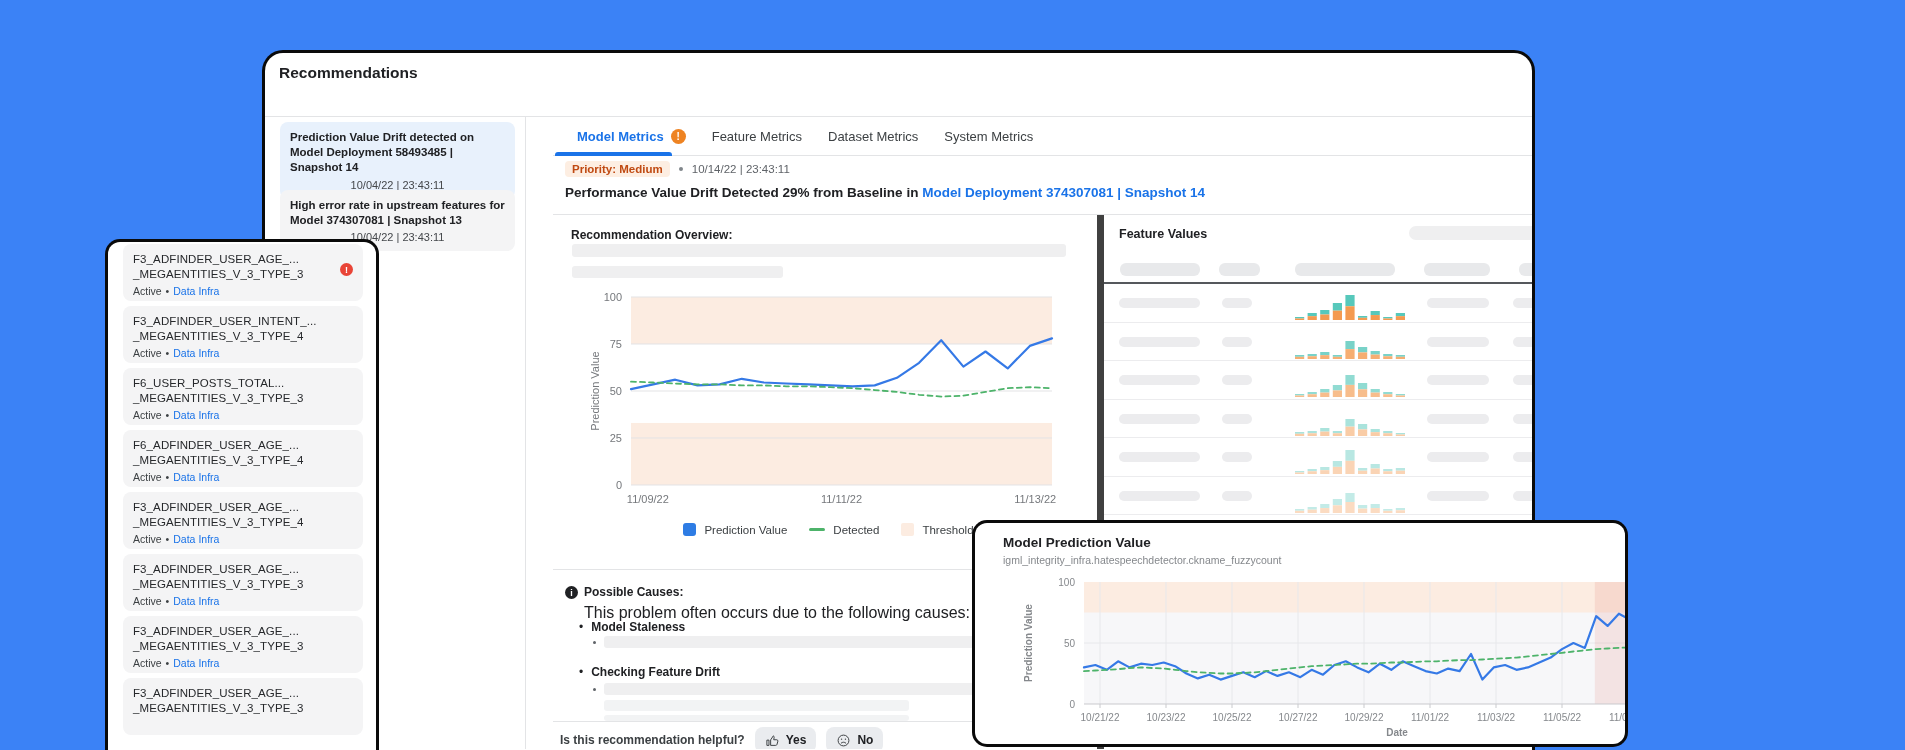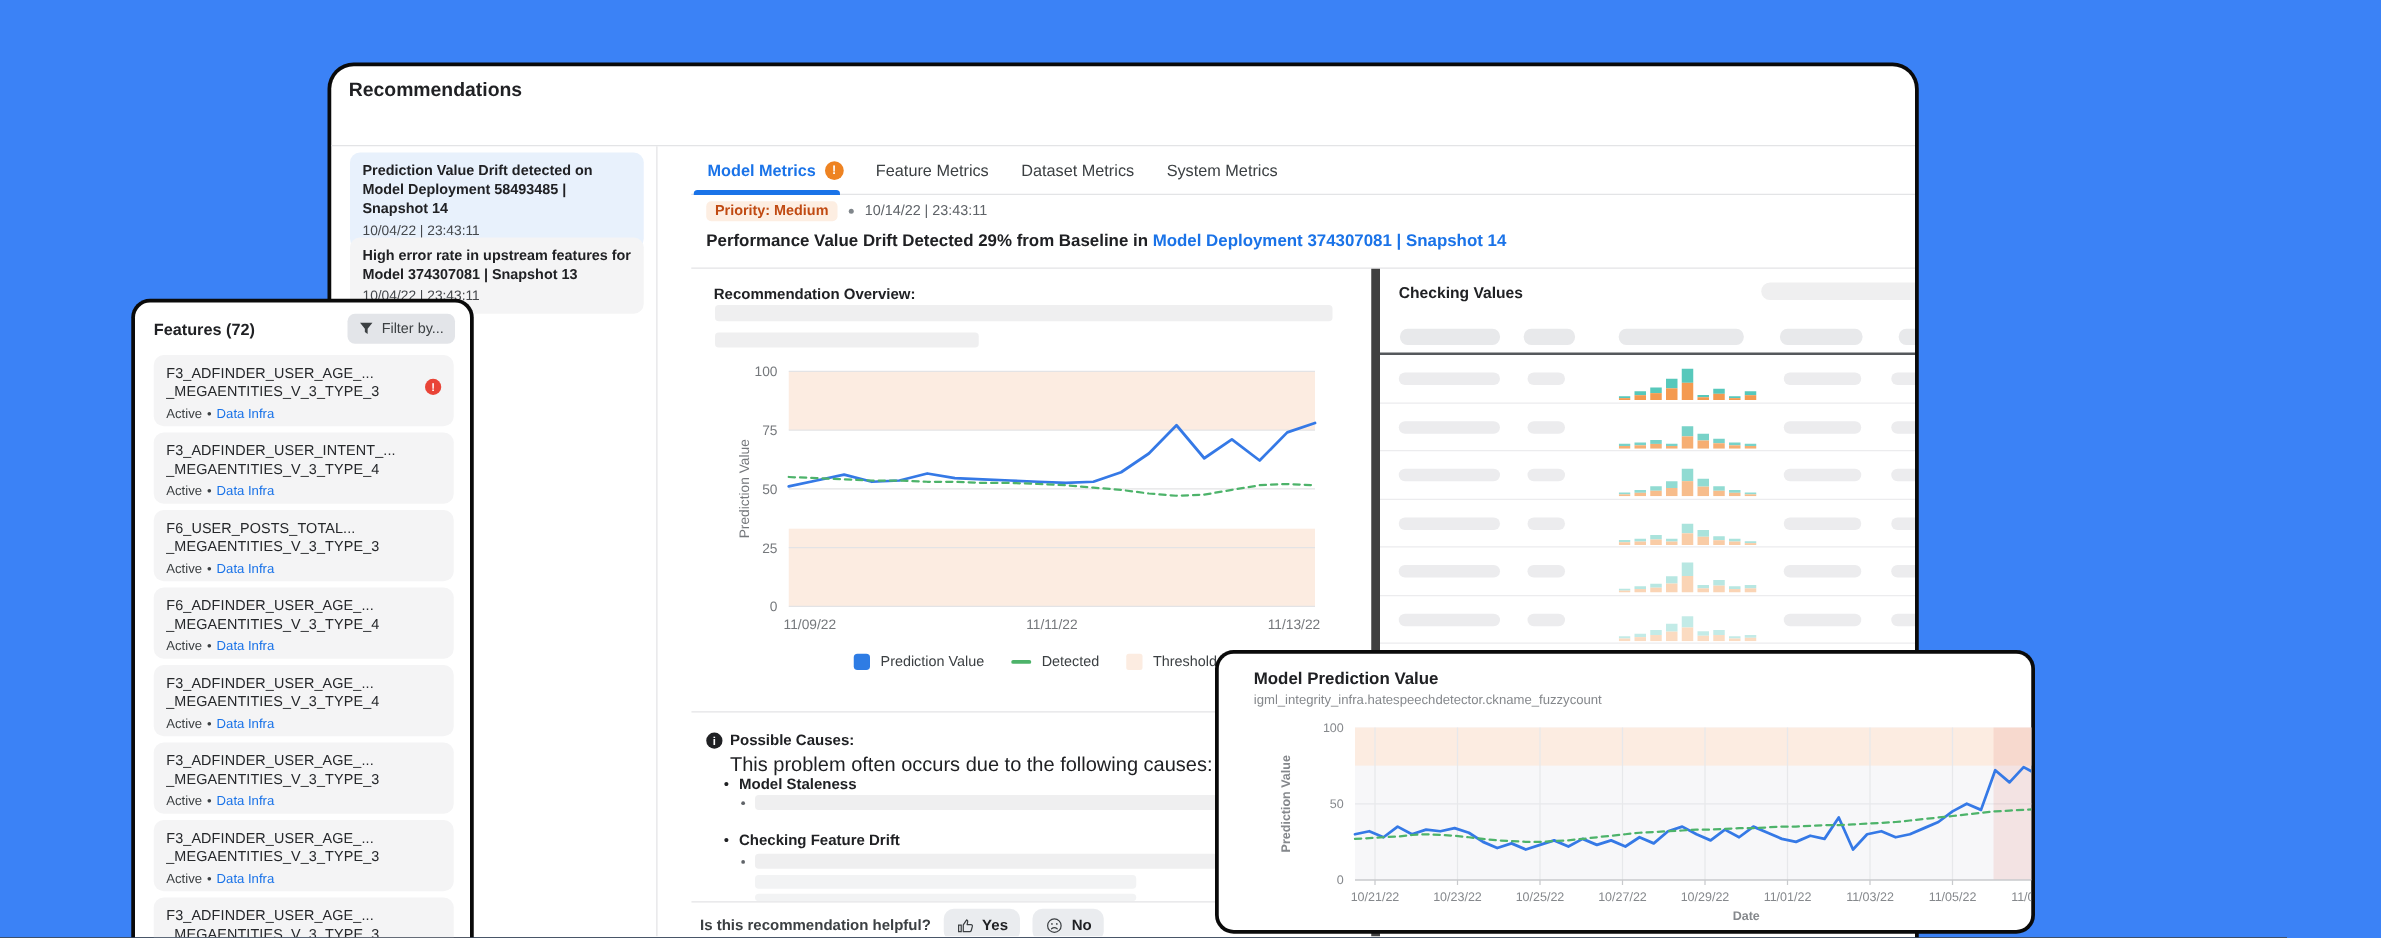--- a/index.html
+++ b/index.html
@@ -15,27 +15,27 @@
   .win-header { height:64px; border-bottom:1px solid #e3e4e6; position:relative; }
   .win-title { position:absolute; left:14px; top:11px; font-size:15.5px; font-weight:bold; }
   .win-body { display:flex; height:632px;gap:27px; }
 
   
   .sidebar { width:261px; border-right:1px solid #e3e4e6; position:relative; flex:none; }
   .rec-card { position:absolute; left:15px; width:235px; border-radius:8px; padding:8px 10px; cursor:pointer; }
   .rec-card.active { background:#e8f1fc; }
   .rec-card.inactive { background:#f4f4f5; }
   .rec-card .rc-title { font-size:11.5px; font-weight:bold; line-height:1.32; color:#202124; }
-  .rec-card .rc-time { font-size:11px; color:#44474b; margin-top:3px; }
+  .rec-card .rc-time { font-size:11px; color:#44474b; margin-top:3px;text-align:center; }
 
   
   .content { position:relative; flex:1; }
   .tabs-row { position:absolute; left:0; top:0; right:0; height:39px; border-bottom:1px solid #e3e4e6; display:flex; align-items:center; padding-left:13px; gap:26px; }
   .tab { display:flex; align-items:center; gap:7px; font-size:13px; font-weight:500; color:#3c4043; cursor:pointer; }
-  .tab.active { color:#1a73e8; font-weight:bold; }
+  .tab.active { color:#1a73e8; font-weight:bold;margin-left:11px; }
   .tab-badge { width:15px; height:15px; border-radius:50%; background:#ee8322; color:#fff; font-size:10px; font-weight:bold; display:flex; align-items:center; justify-content:center; }
   .tab-badge::after { content:"!"; }
   .tab-underline { position:absolute; left:2px; top:35px; width:117px; height:4px; background:#1a73e8; border-radius:3px 3px 0 0; }
 
   .meta-row { position:absolute; left:12px; top:44px; display:flex; align-items:center; gap:9px; }
   .priority-badge { background:#fdeee2; color:#c04a12; font-size:11.5px; font-weight:bold; padding:2px 7px; border-radius:4px; }
   .meta-dot { width:4px; height:4px; border-radius:50%; background:#80868b; }
   .meta-time { font-size:11.5px; color:#5f6368; }
 
   .headline { position:absolute; left:12px; top:68px; font-size:13.5px; font-weight:bold; }
@@ -229,21 +229,21 @@
                     <circle cx="7.4" cy="8.2" r="0.9" fill="#3c4043"></circle>
                     <circle cx="12.6" cy="8.2" r="0.9" fill="#3c4043"></circle>
                     <path d="M7 13.4c1.8-1.6 4.2-1.6 6 0" fill="none" stroke="#3c4043" stroke-width="1.3" stroke-linecap="round"></path>
                   </svg>
                 <span>No</span>
               </button>
             </div>
           </div>
 
           <div class="right-pane">
-            <div class="fv-title">Checking Values</div>
+            <div class="fv-title">Feature Values</div>
             <div class="fv-topskel"></div>
             <div class="fv-headpill" style="left:16px; width:80px;"></div>
             <div class="fv-headpill" style="left:115px; width:41px;"></div>
             <div class="fv-headpill" style="left:191px; width:100px;"></div>
             <div class="fv-headpill" style="left:320px; width:66px;"></div>
             <div class="fv-headpill" style="left:415px; width:40px;"></div>
             <div class="fv-headline2"></div>
             <div id="fv-rows">
                 <div class="fv-row">
                   <span class="pill" style="left: 15px; width: 81px;"></span>
@@ -428,29 +428,20 @@
                   </svg>
                 </div>
               </div>
           </div>
         </div>
       </div>
     </div>
   </div>
 
   <div class="panel features-panel">
-    <div class="fp-header">
-      <div class="fp-title">Features (72)</div>
-      <button class="fp-filter">
-        <svg viewBox="0 0 14 14" width="12" height="12">
-            <path d="M1.2 1.5h11.6L8.3 6.9v4.9L5.7 10V6.9z" fill="#3c4043"></path>
-          </svg>
-        <span>Filter by...</span>
-      </button>
-    </div>
     <div class="fp-list" id="fp-list">
         <div class="f-card">
           <div class="f-name">F3_ADFINDER_USER_AGE_...</div>
           <div class="f-name">_MEGAENTITIES_V_3_TYPE_3</div>
           <div class="f-status">
             <span>Active</span>
             <span>•</span>
             <a>Data Infra</a>
           </div>
           <div class="err-badge"></div>

